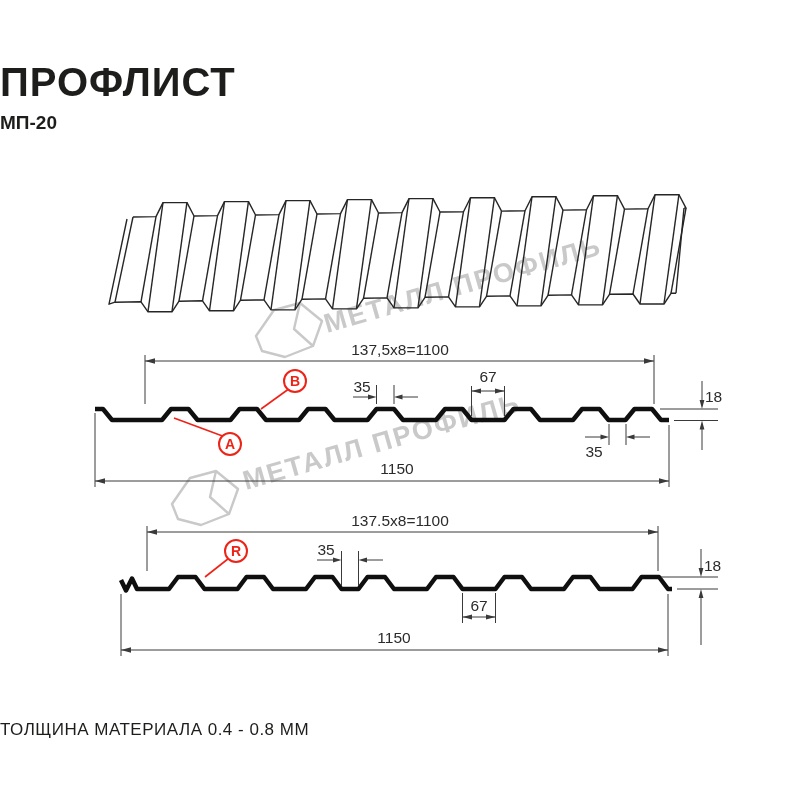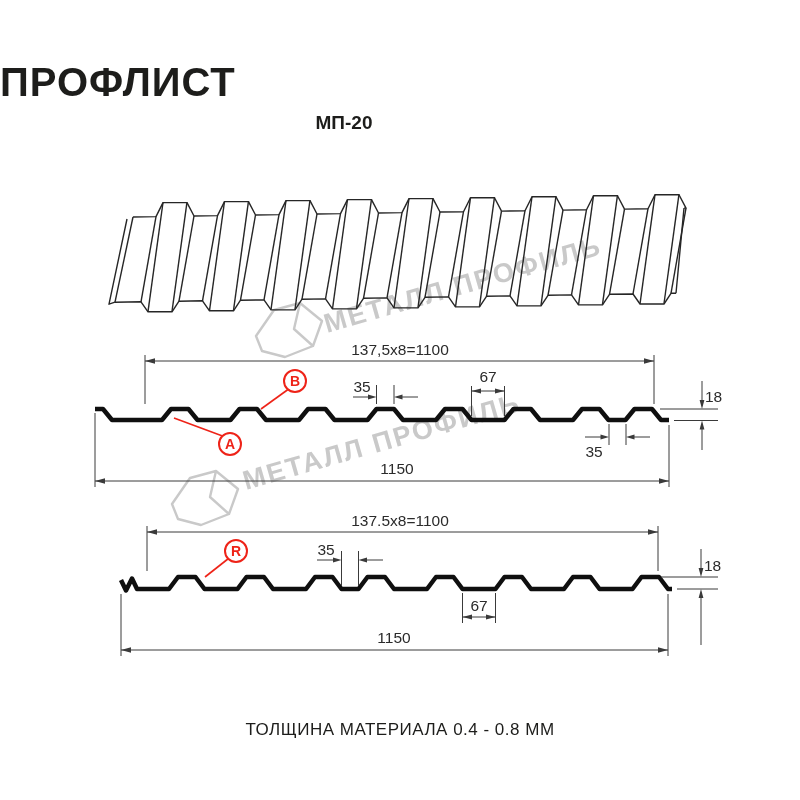--- a/index.html
+++ b/index.html
@@ -1,22 +1,22 @@
 <!DOCTYPE html>
 <html style="--red: #ee2318; --wm: #c9c9c9;"><head>
 <meta charset="utf-8">
 <style>
   html,body{margin:0;padding:0;background:#fff;}
   .page{position:relative;width:800px;height:800px;background:#fff;overflow:hidden;
         font-family:"Liberation Sans",sans-serif;}
   .title{position:absolute;top:60px;left:0;width:800px;text-align:left;
          font-size:40px;font-weight:bold;letter-spacing:1px;color:#1d1d1b;margin:0;}
-  .subtitle{position:absolute;top:112px;left:0;width:688px;text-align:center;
+  .subtitle{position:absolute;top:112px;left:0;width:688px;text-align:left;
             font-size:19px;font-weight:bold;color:#1d1d1b;margin:0;}
-  .footer{position:absolute;top:720px;left:0;width:800px;text-align:center;
+  .footer{position:absolute;top:720px;left:0;width:800px;
           font-size:17px;letter-spacing:0.5px;color:#1d1d1b;}
   svg{position:absolute;left:0;top:0;}
   .dim-line{stroke:#3a3a3a;stroke-width:1;fill:none;}
   .dim-arrow{fill:#3a3a3a;stroke:none;}
   .dim-text{font-family:"Liberation Sans",sans-serif;font-size:15.5px;fill:#2b2b2b;}
   .profile{stroke:#0f0f0f;stroke-width:4.5;fill:none;stroke-linejoin:round;stroke-linecap:butt;}
   .sheet{stroke:#262626;stroke-width:1.4;fill:none;stroke-linejoin:round;}
   .red-circle{fill:none;stroke:var(--red,#ee2318);stroke-width:2;}
   .red-leader{stroke:var(--red,#ee2318);stroke-width:1.6;fill:none;}
   .red-letter{font-family:"Liberation Sans",sans-serif;font-size:14px;font-weight:bold;

